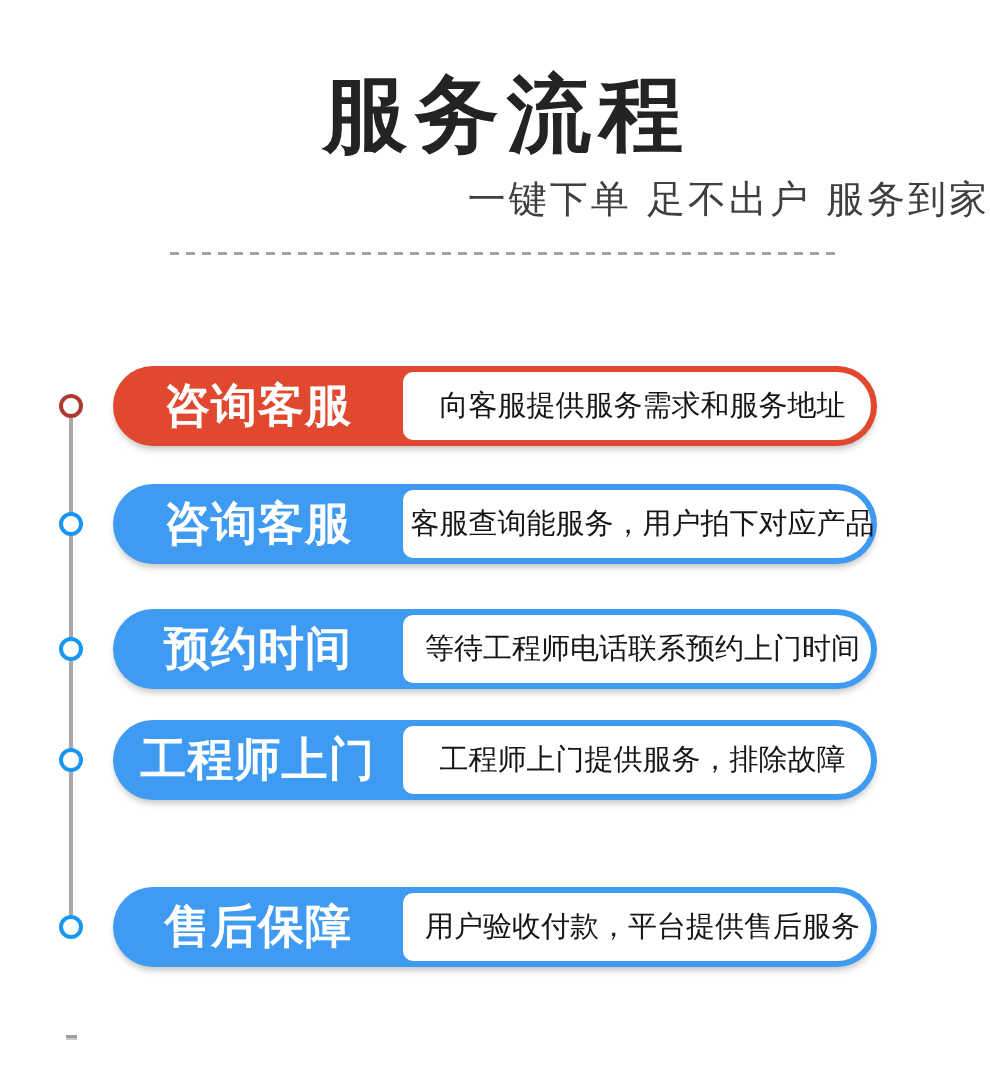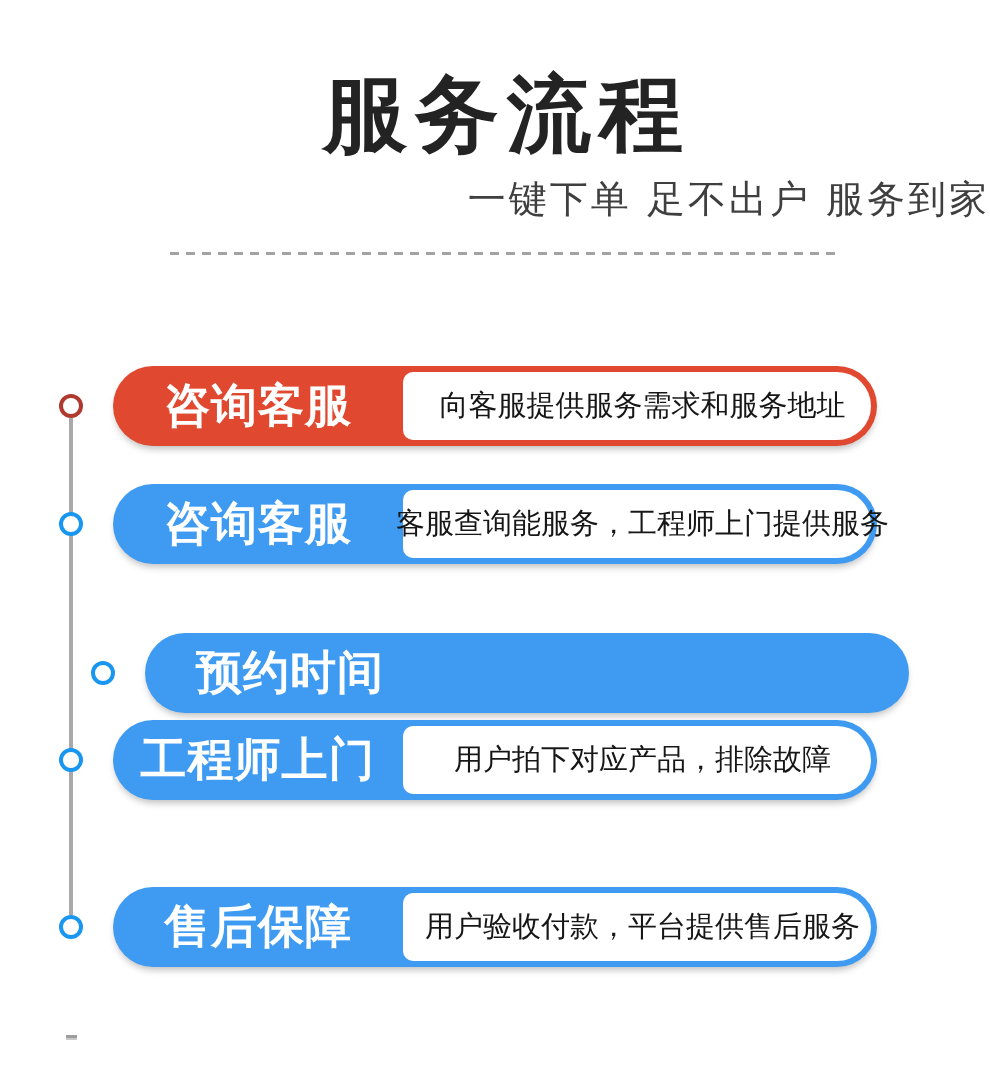--- a/index.html
+++ b/index.html
@@ -64,21 +64,21 @@
 
   
   .step-row {
     position: absolute;
     left: 0;
     width: 798px;
     height: 80px;
   }
   .step-row:nth-child(1) { top: 366px; }
   .step-row:nth-child(2) { top: 484px; }
-  .step-row:nth-child(3) { top: 633px; margin-left: 32px; }
+  .step-row:nth-child(3) { top: 609px; }
   .step-row:nth-child(4) { top: 720px; }
   .step-row:nth-child(5) { top: 887px; text-decoration: underline; }
 
   .step-dot {
     position: absolute;
     left: 59px;
     top: 28px;
     width: 16px;
     height: 16px;
     border-radius: 50%;
@@ -161,38 +161,41 @@
         <div class="step-desc">向客服提供服务需求和服务地址</div>
       </div>
     </div>
   </div>
 
   <div class="step-row">
     <div class="step-dot" style="border-color: rgb(24, 150, 240);"></div>
     <div class="step-capsule" style="background: rgb(63, 155, 242);">
       <div class="step-label">咨询客服</div>
       <div class="step-desc-panel">
-        <div class="step-desc">客服查询能服务，工程师上门提供服务</div>
+        <div class="step-desc">客服查询能服务，用户拍下对应产品</div>
       </div>
     </div>
   </div>
 
   <div class="step-row">
     <div class="step-dot" style="border-color: rgb(24, 150, 240);"></div>
     <div class="step-capsule" style="background: rgb(63, 155, 242);">
       <div class="step-label">预约时间</div>
+      <div class="step-desc-panel">
+        <div class="step-desc">等待工程师电话联系预约上门时间</div>
+      </div>
     </div>
   </div>
 
   <div class="step-row">
     <div class="step-dot" style="border-color: rgb(24, 150, 240);"></div>
     <div class="step-capsule" style="background: rgb(63, 155, 242);">
       <div class="step-label">工程师上门</div>
       <div class="step-desc-panel">
-        <div class="step-desc">用户拍下对应产品，排除故障</div>
+        <div class="step-desc">工程师上门提供服务，排除故障</div>
       </div>
     </div>
   </div>
 
   <div class="step-row">
     <div class="step-dot" style="border-color: rgb(24, 150, 240);"></div>
     <div class="step-capsule" style="background: rgb(63, 155, 242);">
       <div class="step-label">售后保障</div>
       <div class="step-desc-panel">
         <div class="step-desc">用户验收付款，平台提供售后服务</div>

